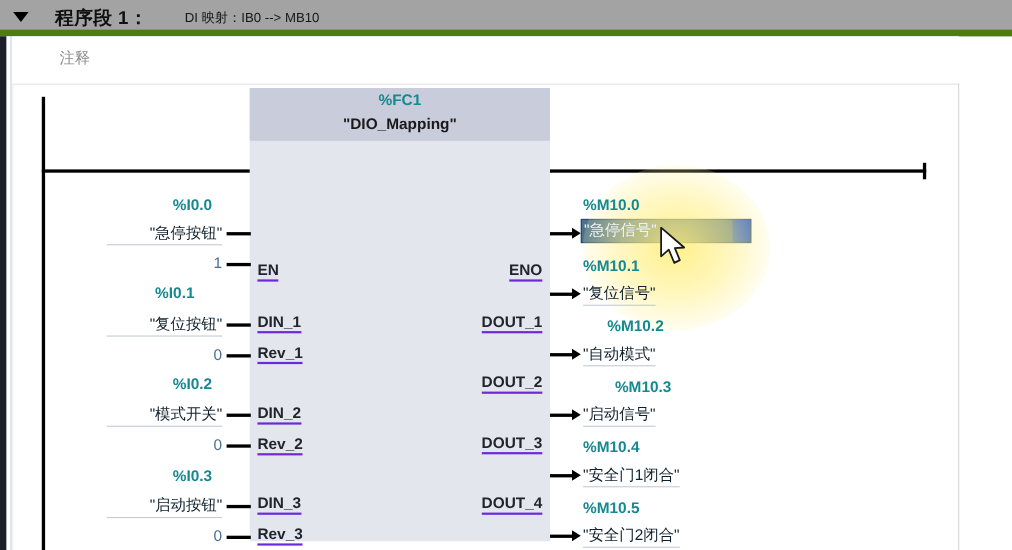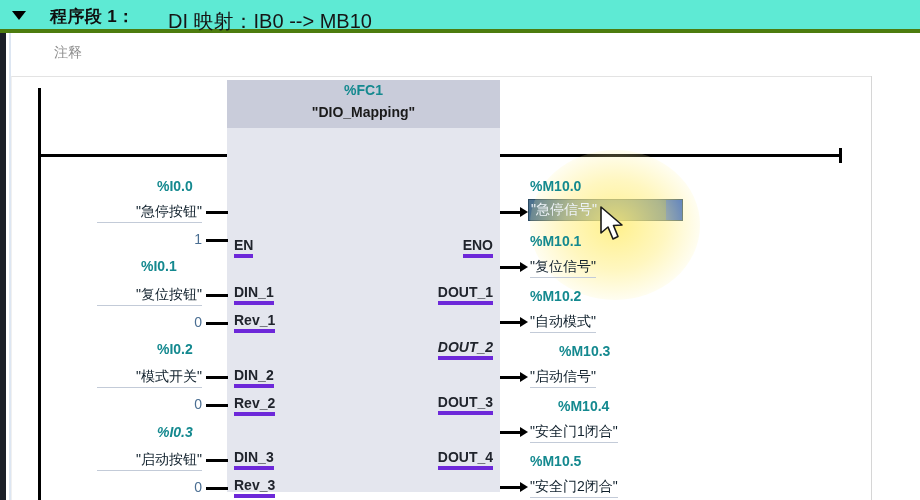--- a/index.html
+++ b/index.html
@@ -21,22 +21,22 @@
     height: 500px;
     background: #ffffff;
     overflow: hidden;
   }
 
   
   .network-header {
     position: absolute;
     left: 0; top: 0;
     width: 920px; height: 33px;
-    background: #5eead4;
-    border-bottom: 4px solid #4d7c0f;
+    background: #a3a3a3;
+    border-bottom: 6px solid #4d7c0f;
     box-sizing: border-box;
   }
   .collapse-arrow {
     position: absolute;
     left: 12px; top: 11px;
     width: 0; height: 0;
     border-left: 7px solid transparent;
     border-right: 7px solid transparent;
     border-top: 9px solid #000000;
   }
@@ -45,21 +45,21 @@
     left: 50px; top: 5px;
     font-size: 17px;
     font-weight: bold;
     color: #101010;
     letter-spacing: 0.4px;
     white-space: nowrap;
   }
   .network-subtitle {
     position: absolute;
     left: 168px; top: 8px;
-    font-size: 20px;
+    font-size: 12px;
     color: #161616;
     white-space: nowrap;
   }
 
   
   .left-dark-strip {
     position: absolute;
     left: 0; top: 33px;
     width: 6px; height: 467px;
     background: #1b1f27;
@@ -169,21 +169,21 @@
   }
 
   
   .pin {
     position: absolute;
     font-size: 14px;
     font-weight: bold;
     color: #20242c;
     white-space: nowrap;
     padding-bottom: 1px;
-    border-bottom: 4px solid #6d28d9;
+    border-bottom: 2px solid #6d28d9;
   }
   .pin.left  { left: 7px; }
   .pin.right { right: 7px; }
 
   
   .stub {
     position: absolute;
     height: 3px;
     background: #000000;
   }
@@ -299,21 +299,21 @@
     <div class="pin right" style="top:157px;">ENO</div>
 
     <div class="pin left" style="top:204px;text-align:center;">DIN_1</div>
     <div class="pin left" style="top:232px;">Rev_1</div>
     <div class="pin left" style="top:287px;">DIN_2</div>
     <div class="pin left" style="top:315px;">Rev_2</div>
     <div class="pin left" style="top:369px;">DIN_3</div>
     <div class="pin left" style="top:397px;">Rev_3</div>
 
     <div class="pin right" style="top:204px;">DOUT_1</div>
-    <div class="pin right" style="top:259px;font-style:italic;">DOUT_2</div>
+    <div class="pin right" style="top:259px;">DOUT_2</div>
     <div class="pin right" style="top:314px;margin-left:28px;">DOUT_3</div>
     <div class="pin right" style="top:369px;">DOUT_4</div>
 
   </div>
 
   <div class="stub" style="left:206px; top:211px; width:22px;"></div>
   <div class="stub" style="left:206px; top:239px; width:22px;"></div>
   <div class="stub" style="left:206px; top:294px; width:22px;"></div>
   <div class="stub" style="left:206px; top:322px; width:22px;"></div>
   <div class="stub" style="left:206px; top:376px; width:22px;"></div>
@@ -339,41 +339,41 @@
   <div class="const" style="left:150px; top:231px; width:52px;">1</div>
 
   <div class="addr" style="left:141px; top:258px;">%I0.1</div>
   <div class="sym" style="left:97px;  top:286px; width:105px; text-align:right;">"复位按钮"</div>
   <div class="const" style="left:150px; top:314px; width:52px;">0</div>
 
   <div class="addr" style="left:157px; top:341px;">%I0.2</div>
   <div class="sym" style="left:97px;  top:368px; width:105px; text-align:right;">"模式开关"</div>
   <div class="const" style="left:150px; top:396px; width:52px;">0</div>
 
-  <div class="addr" style="left:157px; top:424px;font-style:italic;">%I0.3</div>
+  <div class="addr" style="left:157px; top:424px;">%I0.3</div>
   <div class="sym" style="left:97px;  top:451px; width:105px; text-align:right;">"启动按钮"</div>
   <div class="const" style="left:150px; top:479px; width:52px;">0</div>
 
   <div class="cursor-glow"></div>
 
   <div class="addr" style="left:530px; top:178px; z-index:5;">%M10.0</div>
   <div class="selection-box"></div>
   <div class="selection-caret-block"></div>
   <div class="selection-text">"急停信号"</div>
 
   <div class="addr" style="left:530px; top:233px; z-index:5;">%M10.1</div>
   <div class="sym" style="left:530px; top:258px; z-index:5;">"复位信号"</div>
 
-  <div class="addr" style="left:530px; top:288px; z-index:5;">%M10.2</div>
+  <div class="addr" style="left:552px; top:288px; z-index:5;">%M10.2</div>
   <div class="sym" style="left:530px; top:313px; z-index:5;">"自动模式"</div>
 
   <div class="addr" style="left:530px; top:343px; z-index:5;margin-left:29px;">%M10.3</div>
   <div class="sym" style="left:530px; top:368px; z-index:5;">"启动信号"</div>
 
-  <div class="addr" style="left:558px; top:398px; z-index:5;text-align:center;">%M10.4</div>
+  <div class="addr" style="left:530px; top:398px; z-index:5;text-align:center;">%M10.4</div>
   <div class="sym" style="left:530px; top:423px; z-index:5;">"安全门1闭合"</div>
 
   <div class="addr" style="left:530px; top:453px; z-index:5;">%M10.5</div>
   <div class="sym" style="left:530px; top:478px; z-index:5;">"安全门2闭合"</div>
 
   <svg class="mouse-pointer" viewBox="0 0 26 38">
     <polygon points="1,1 1,27 8,21 13,33 18,30.5 13.5,19.5 22,19" fill="#ffffff" stroke="#1a1a1a" stroke-width="1.6" stroke-linejoin="round"></polygon>
   </svg>
 
 </div>

